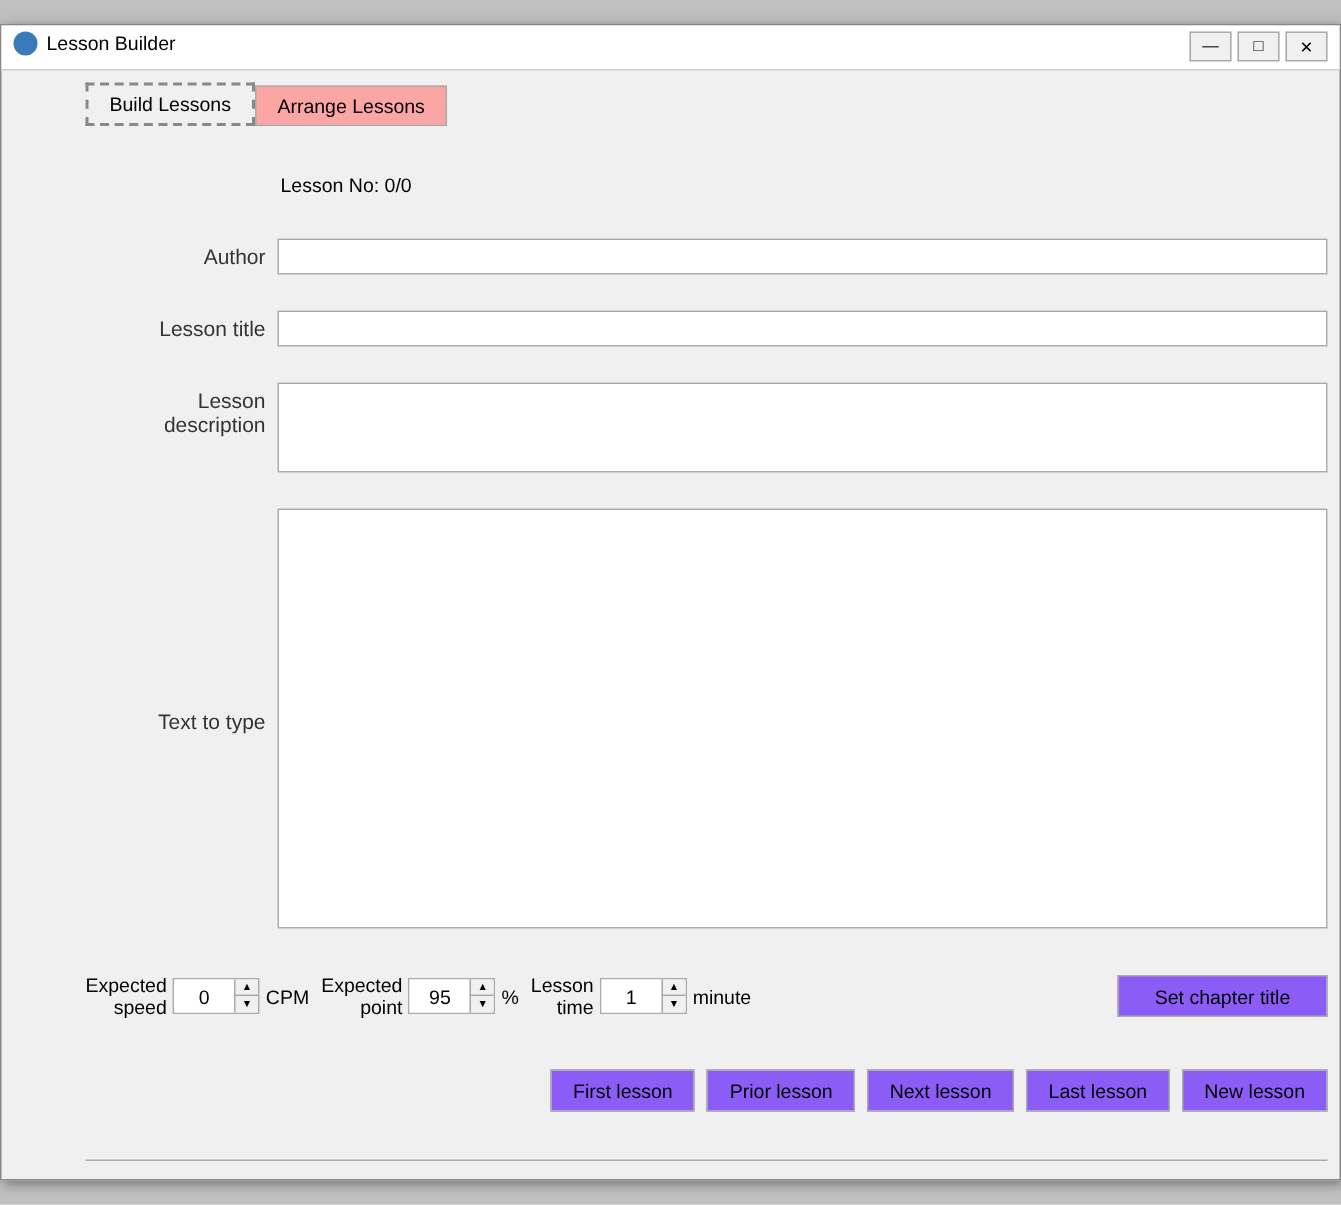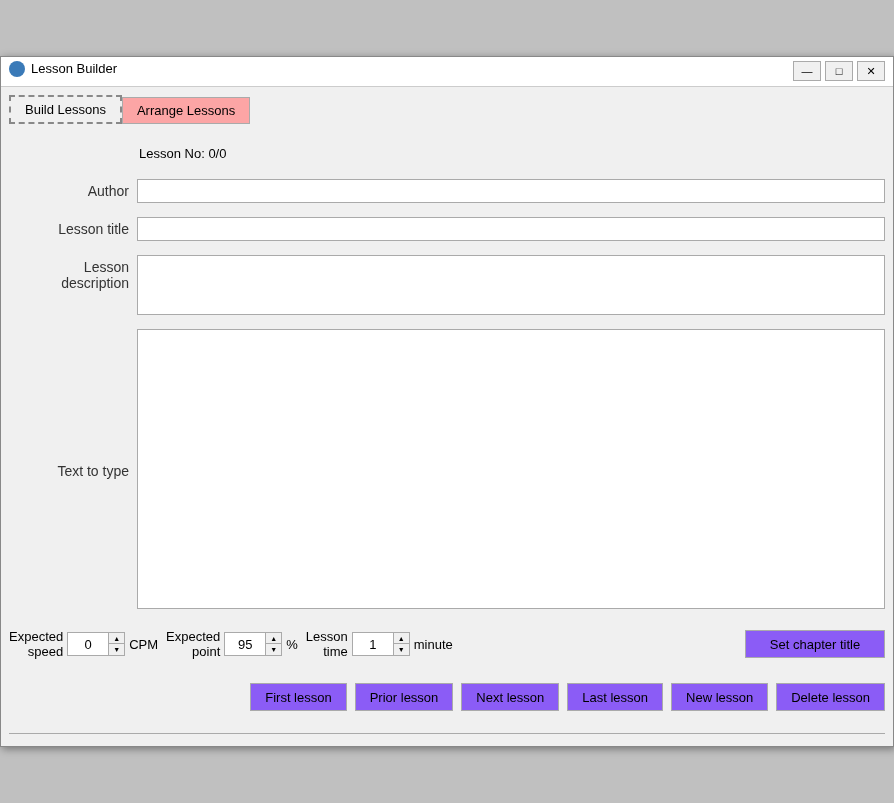--- a/index.html
+++ b/index.html
@@ -60,21 +60,22 @@
       font-size: 11px;
       display: flex;
       align-items: center;
       justify-content: center;
     }
 
     .content {
       padding: 8px;
       display: flex;
       flex-direction: column;
-      gap: 14px;
+      gap: 24px;
+      margin-left: 48px;
     }
 
     
     .tabs {
       display: flex;
       gap: 0;
       margin-bottom: 4px;
     }
 
     .tab {
@@ -361,22 +362,19 @@
       </button>
       <button class="btn">
         <span>Next lesson</span>
       </button>
       <button class="btn">
         <span>Last lesson</span>
       </button>
       <button class="btn" style="font-weight: normal;">
         <span>New lesson</span>
       </button>
-      <button class="btn">
-        <span>Delete lesson</span>
-      </button>
     </div>
 
     <hr class="divider">
 
 
   </div>
 </div>
 
 </body></html>

